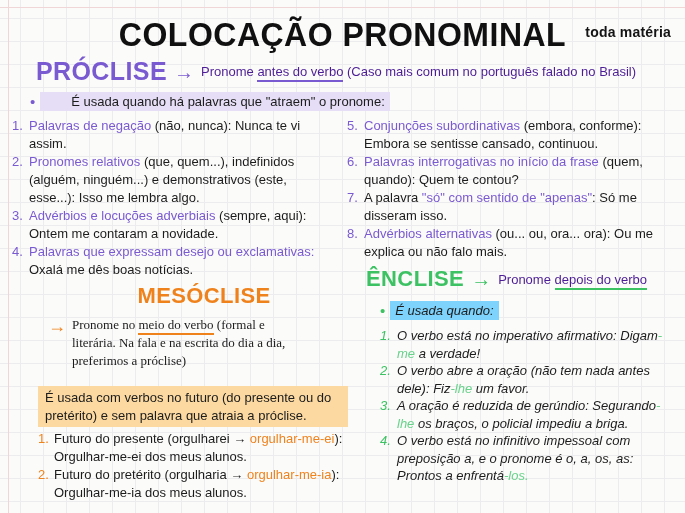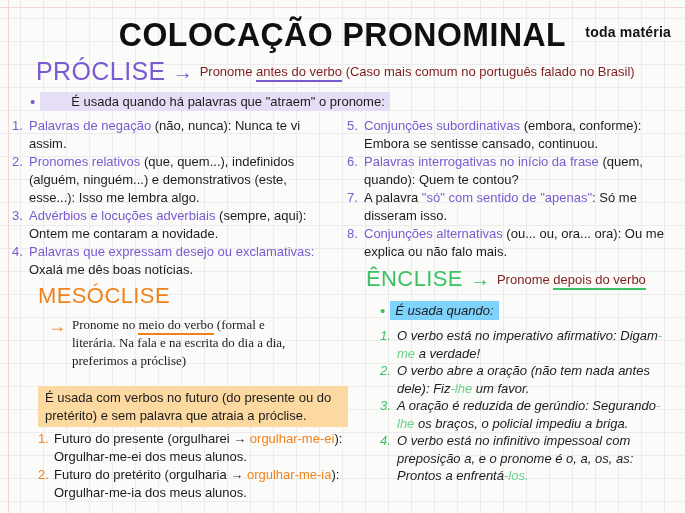--- a/index.html
+++ b/index.html
@@ -24,24 +24,24 @@
     position:absolute; top:16px; left:0; width:100%;
     text-align:center; font-size:32px; font-weight:800;
     letter-spacing:0.5px; color:#101010; transform:scaleY(1.05);
   }
 
   .sec { position:absolute; }
   .accent  { color:var(--accent); }
   .uline   { border-bottom:2px solid var(--accent); padding-bottom:1px; }
   .pronoun { color:#68d28a; }
 
-  .sec-heading { font-weight:400; letter-spacing:0.4px; white-space:nowrap; }
+  .sec-heading { font-weight:700; letter-spacing:0.4px; white-space:nowrap;text-align:center; }
   .head-row { display:flex; align-items:center; gap:7px; }
   .head-arrow { font-weight:700; font-size:20px; line-height:1; color:var(--accent); }
-  .subtitle { font-size:13px; color:#7f1d1d; white-space:nowrap; }
+  .subtitle { font-size:13px; color:#4c1d95; white-space:nowrap; }
 
   .bullet-row { display:flex; align-items:center; gap:5px; }
   .bullet { color:var(--accent); font-size:15px; line-height:1; }
   .hl { font-size:13px; padding:2px 5px; }
   .hl-purple { background:#e6def6;padding-left:31px; }
   .hl-green  { background:#7dd3fc;font-style:italic; }
 
   .list { font-size:13px; line-height:18px; }
   .item { display:flex; align-items:flex-start; }
   .item .num  { flex:0 0 17px; color:var(--accent); }
@@ -115,21 +115,21 @@
     <div class="item">
       <span class="num">6.</span>
       <span class="body"><span class="accent">Palavras interrogativas no início da frase</span><span> (quem, quando): Quem te contou?</span></span>
     </div>
     <div class="item">
       <span class="num">7.</span>
       <span class="body"><span>A palavra </span><span class="accent">"só" com sentido de "apenas"</span><span>: Só me disseram isso.</span></span>
     </div>
     <div class="item">
       <span class="num">8.</span>
-      <span class="body"><span class="accent">Conjunções alternativas</span><span> (ou... ou, ora... ora): Ou me explica ou não falo mais.</span></span>
+      <span class="body"><span class="accent">Advérbios alternativas</span><span> (ou... ou, ora... ora): Ou me explica ou não falo mais.</span></span>
     </div>
   </div>
 
 <div class="sec sec-mesoclise" id="mesoclise">
   <div class="sec-heading accent">MESÓCLISE</div>
   <div class="desc-row">
     <span class="head-arrow">→</span>
     <span class="desc-text"><span>Pronome no </span><span class="uline">meio do verbo</span><span> (formal e literária. Na fala e na escrita do dia a dia, preferimos a próclise)</span></span>
   </div>
   <div class="note-box">É usada com verbos no futuro (do presente ou do pretérito) e sem palavra que atraia a próclise.</div>

